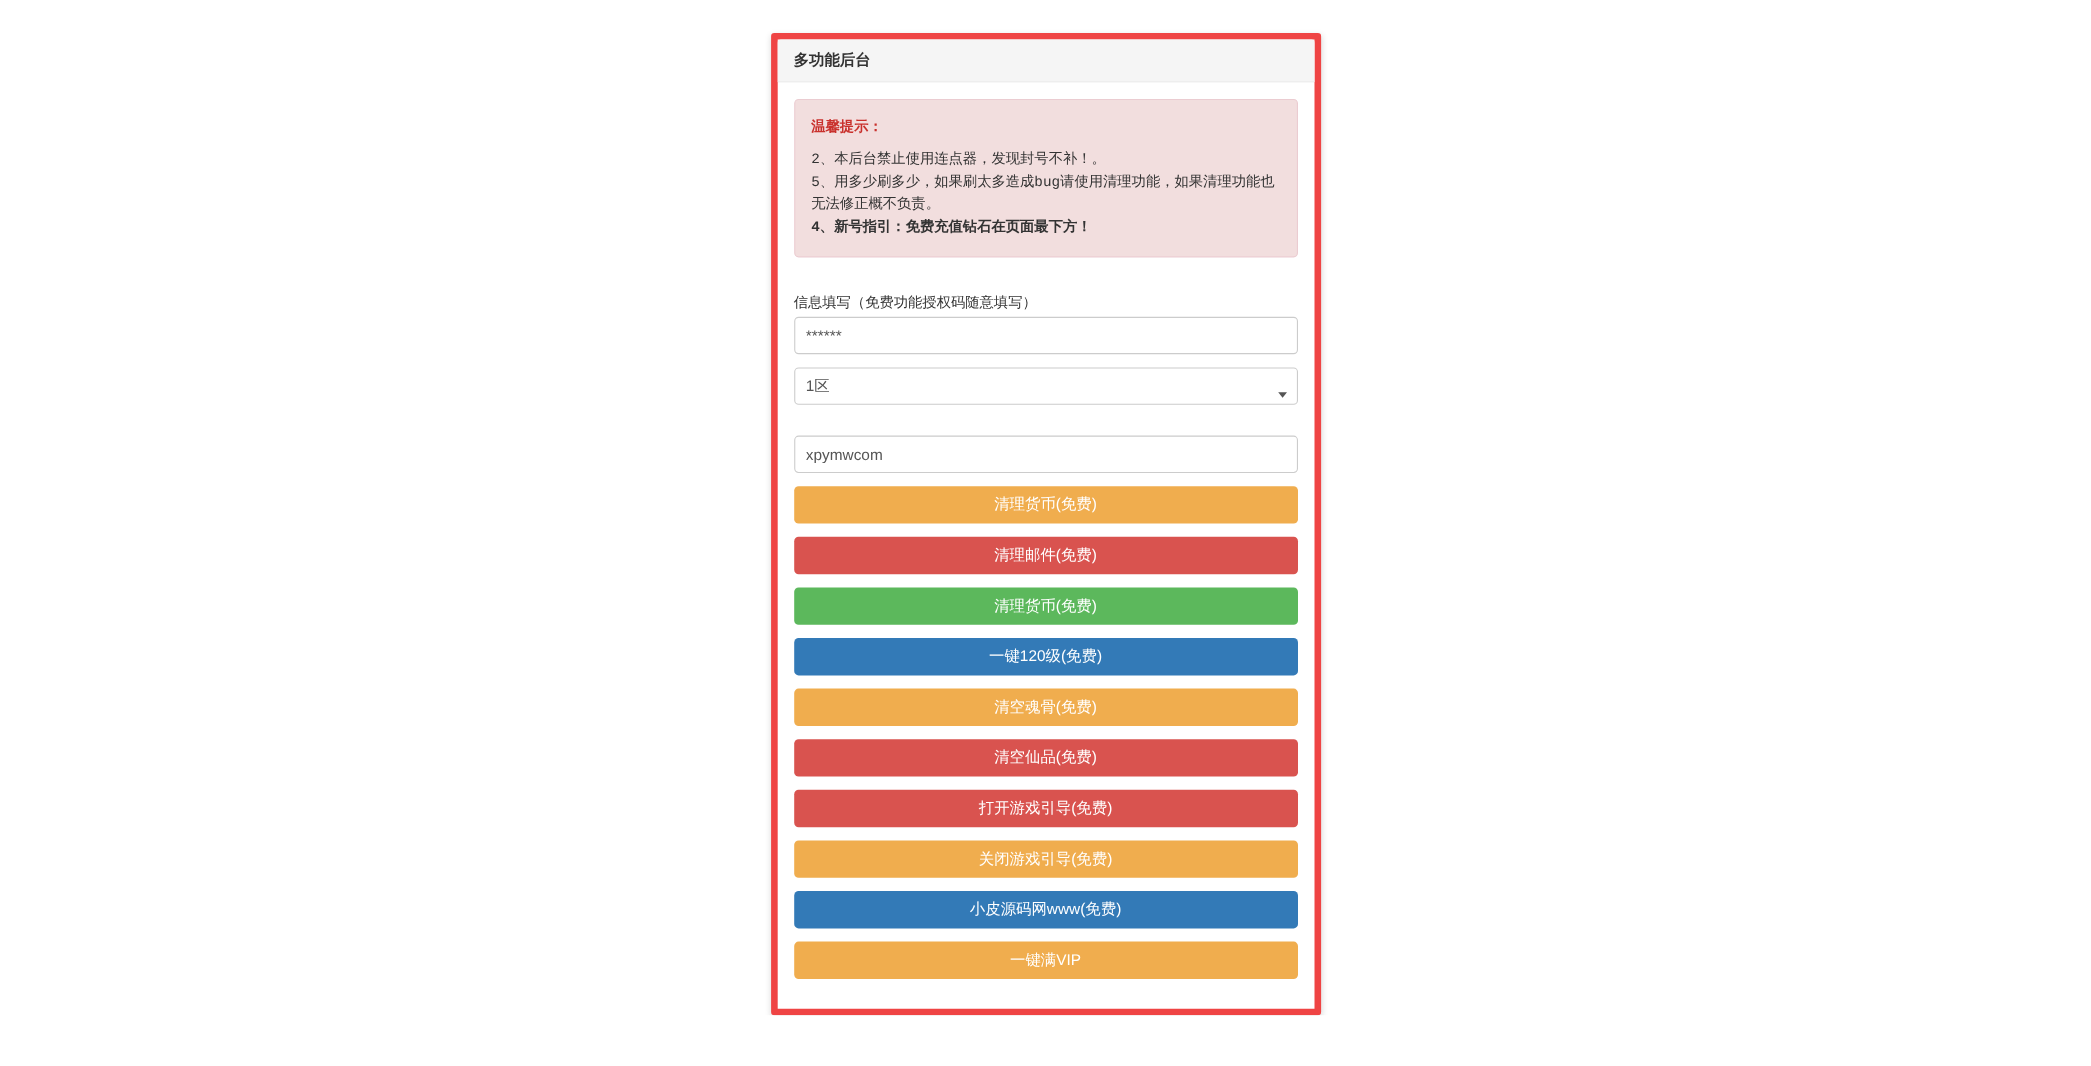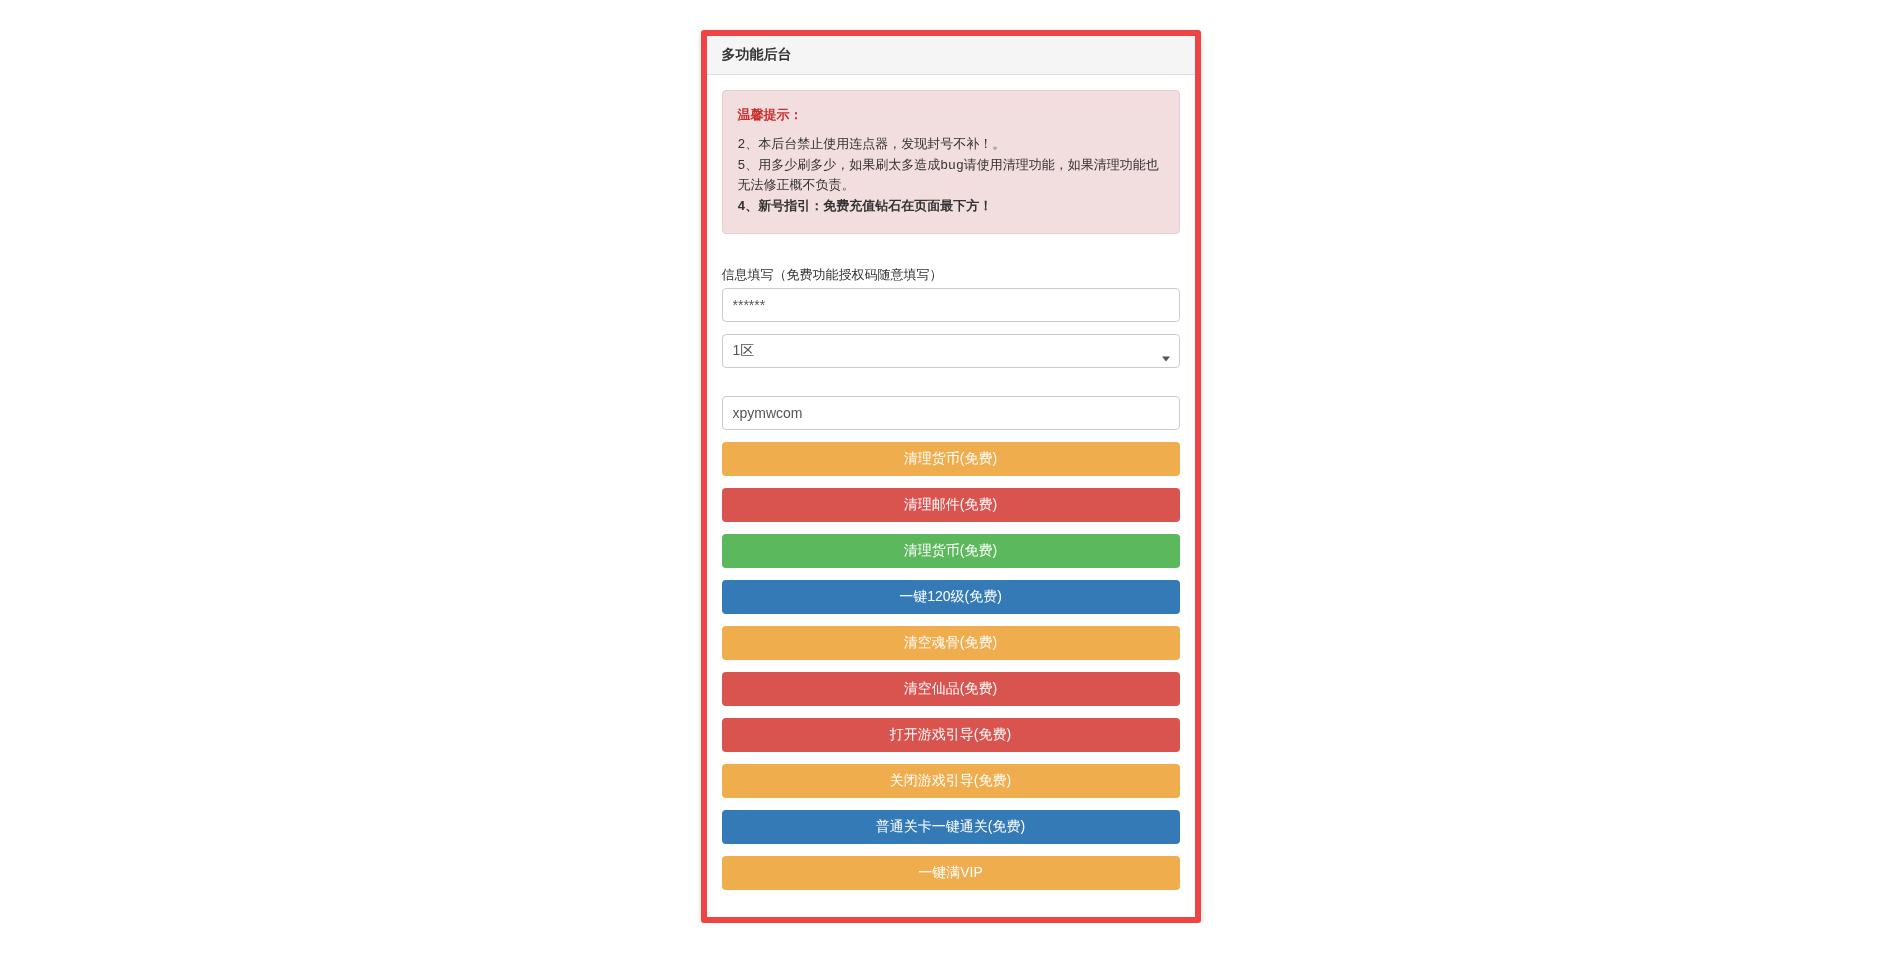--- a/index.html
+++ b/index.html
@@ -130,17 +130,17 @@
     <input type="text" class="form-control" value="xpymwcom" style="">
 
     <button class="btn btn-warning">清理货币(免费)</button>
     <button class="btn btn-danger">清理邮件(免费)</button>
     <button class="btn btn-success">清理货币(免费)</button>
     <button class="btn btn-primary">一键120级(免费)</button>
     <button class="btn btn-warning">清空魂骨(免费)</button>
     <button class="btn btn-danger">清空仙品(免费)</button>
     <button class="btn btn-danger">打开游戏引导(免费)</button>
     <button class="btn btn-warning">关闭游戏引导(免费)</button>
-    <button class="btn btn-primary">普通关卡一键通关(免费)</button>
+    <button class="btn btn-primary">小皮源码网www(免费)</button>
     <button class="btn btn-warning">一键满VIP</button>
 
   </div>
 </div>
 
 </body></html>

